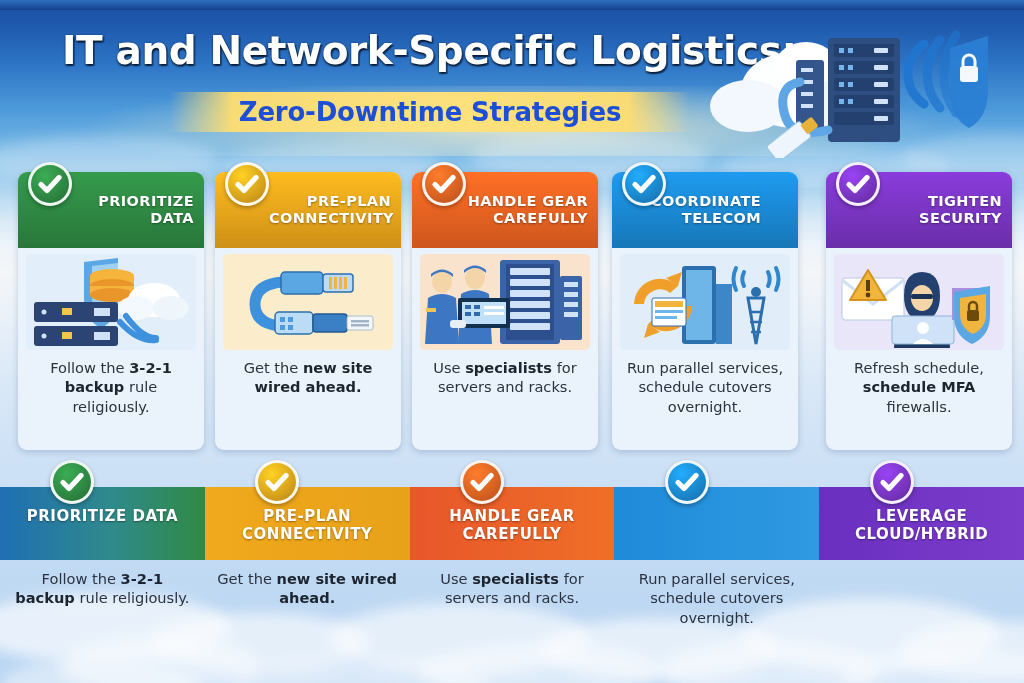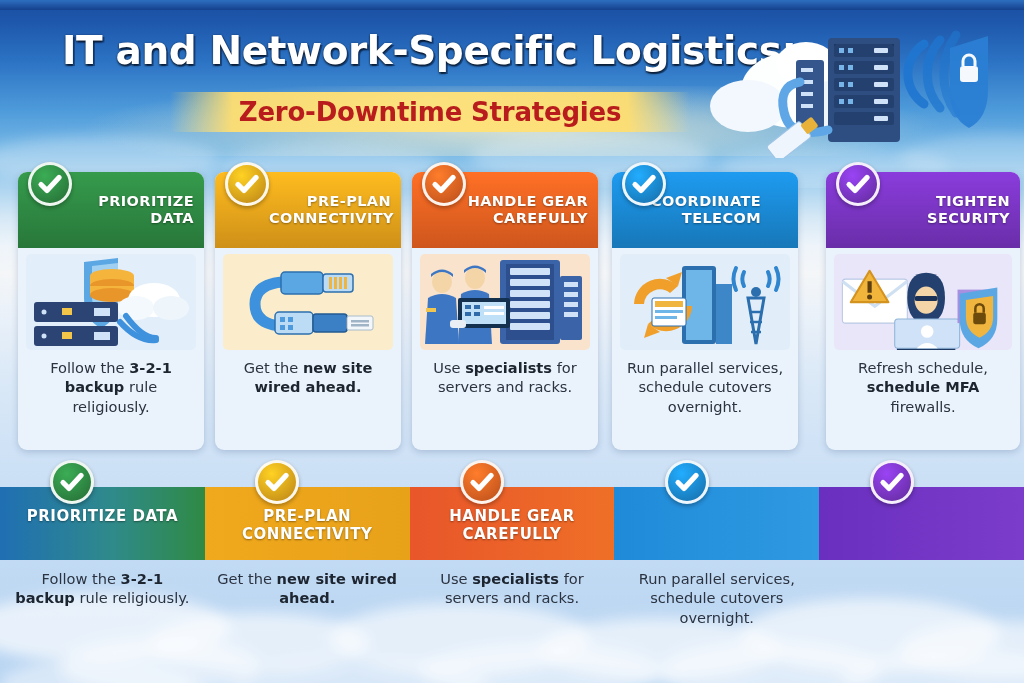--- a/index.html
+++ b/index.html
@@ -46,21 +46,21 @@
   }
   .subwrap{position:absolute;left:170px;top:84px;width:520px;height:40px;}
   .subbar{
     position:absolute;inset:0;
     background:linear-gradient(90deg,rgba(255,224,120,0) 0%,rgba(255,222,112,.95) 12%,rgba(255,226,122,.97) 50%,rgba(255,222,112,.95) 88%,rgba(255,224,120,0) 100%);
     border-radius:3px;
   }
   .subtitle{
     position:absolute;inset:0;display:flex;align-items:center;justify-content:center;
     font-family:"DejaVu Sans", sans-serif;
-    font-size:26px;font-weight:bold;color:#b91c1c;letter-spacing:-.2px;white-space:nowrap;
+    font-size:26px;font-weight:bold;color:#1d4ed8;letter-spacing:-.2px;white-space:nowrap;
   }
 
   
   .art{position:absolute;right:6px;top:10px;width:330px;height:140px;}
 
   
   .cards{position:absolute;left:0;top:172px;width:1024px;height:282px;}
   .card{
     position:absolute;top:0;width:186px;height:278px;
     border-radius:9px;overflow:hidden;
@@ -404,21 +404,21 @@
     </g>
   </svg>
         </div>
         <div class="ctext"><span>Run parallel services, schedule cutovers overnight.</span></div>
       </div>
       <div class="badge" style="left: 622px; top: -10px; background: radial-gradient(circle at 36% 28%, rgb(34, 173, 255), rgb(21, 108, 167));">
         <svg viewBox="0 0 26 26">
           <path d="M4 13.5 L10 19.5 L22 6.5" fill="none" stroke="#ffffff" stroke-width="5.2" stroke-linecap="round" stroke-linejoin="round"></path>
         </svg>
       </div>
-      <div class="card" style="left: 826px; width: 186px; padding-left: 8px;">
+      <div class="card" style="left: 826px; width: 186px;">
         <div class="chead" style="background: linear-gradient(rgb(138, 60, 220), rgb(106, 46, 169));">
           <div class="ht">TIGHTEN SECURITY</div>
         </div>
         <div class="cimg">
   <svg class="ill" viewBox="0 0 170 96" preserveAspectRatio="xMidYMid meet">
     <rect width="170" height="96" fill="#e9e6fa"></rect>
     <g>
       <rect x="8" y="24" width="62" height="42" rx="3" fill="#ffffff" stroke="#b9c9e4"></rect>
       <path d="M8 26 L39 50 L70 26" fill="none" stroke="#cfe0f2" stroke-width="3"></path>
     </g>
@@ -501,16 +501,17 @@
         <div class="sband" style="background: linear-gradient(90deg, rgb(232, 86, 42), rgb(239, 111, 39));"></div>
         <div class="sttl">HANDLE GEAR CAREFULLY</div>
         <div class="sbody"><span>Use </span><b>specialists</b><span> for servers and racks.</span></div>
       </div>
       <div class="scol">
         <div class="sband" style="background: linear-gradient(90deg, rgb(31, 138, 216), rgb(47, 154, 226));"></div>
         <div class="sbody"><span>Run parallel services, schedule cutovers overnight.</span></div>
       </div>
       <div class="scol">
         <div class="sband" style="background: linear-gradient(90deg, rgb(106, 47, 191), rgb(123, 60, 203));"></div>
+        <div class="sttl">LEVERAGE CLOUD/HYBRID</div>
       </div>
     </div>
 
 </div>
 
 </body></html>

